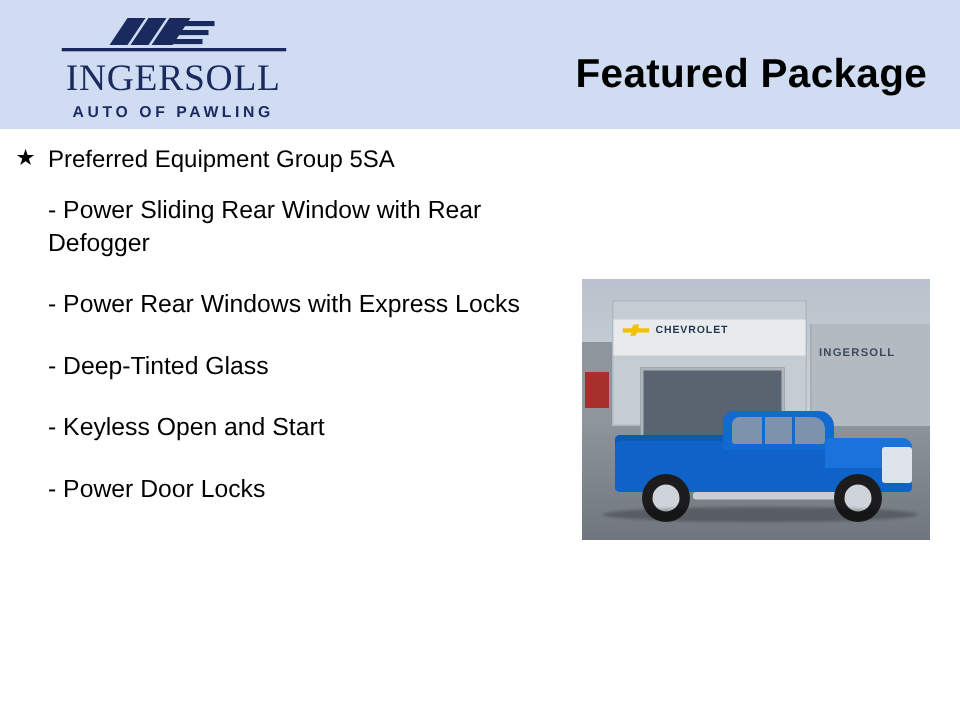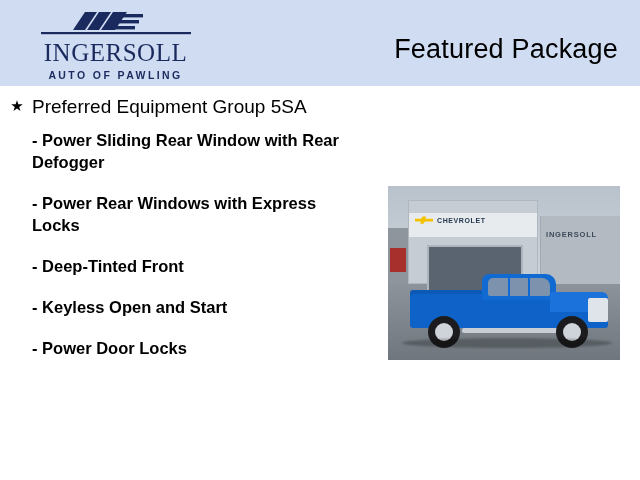--- a/index.html
+++ b/index.html
@@ -60,21 +60,21 @@
     font-size: 10.5px;
     letter-spacing: 2.4px;
     color: #1b2a5e;
     font-weight: bold;
     margin-top: 4px;
     white-space: nowrap;
     text-align: right;
   }
   .header-title {
     font-size: 27px;
-    font-weight: normal;
+    font-weight: bold;
     color: #000000;
     white-space: nowrap;
     letter-spacing: 0.2px;
     margin-top: 12px;
   }
 
   
   .content {
     position: absolute;
     left: 0;
@@ -97,31 +97,30 @@
   }
   .bullet-star {
     font-size: 15px;
     line-height: 20px;
     color: #000;
     width: 14px;
     text-align: center;
     flex: none;
   }
   .feature-title {
-    font-size: 19px;
+    font-size: 16px;
     color: #000;
     line-height: 21px;
   }
   .feature-item {
     font-size: 16.5px;
     color: #000;
     line-height: 22px;
     margin: 0 0 19px 22px;
     max-width: 330px;
-    font-weight: bold;
   }
 
   
   .photo {
     position: absolute;
     left: 388px;
     top: 100px;
     width: 232px;
     height: 174px;
     overflow: hidden;
@@ -303,21 +302,21 @@
 
   <div class="content">
 
     <div class="features">
       <div class="feature-title-row">
         <span class="bullet-star">★</span>
         <span class="feature-title">Preferred Equipment Group 5SA</span>
       </div>
       <div class="feature-item">- Power Sliding Rear Window with Rear Defogger</div>
       <div class="feature-item">- Power Rear Windows with Express Locks</div>
-      <div class="feature-item">- Deep-Tinted Front</div>
+      <div class="feature-item">- Deep-Tinted Glass</div>
       <div class="feature-item">- Keyless Open and Start</div>
       <div class="feature-item">- Power Door Locks</div>
     </div>
 
     <div class="photo">
       <div class="sky"></div>
       <div class="ground"></div>
 
       <div class="left-bldg"></div>
       <div class="red-door"></div>

